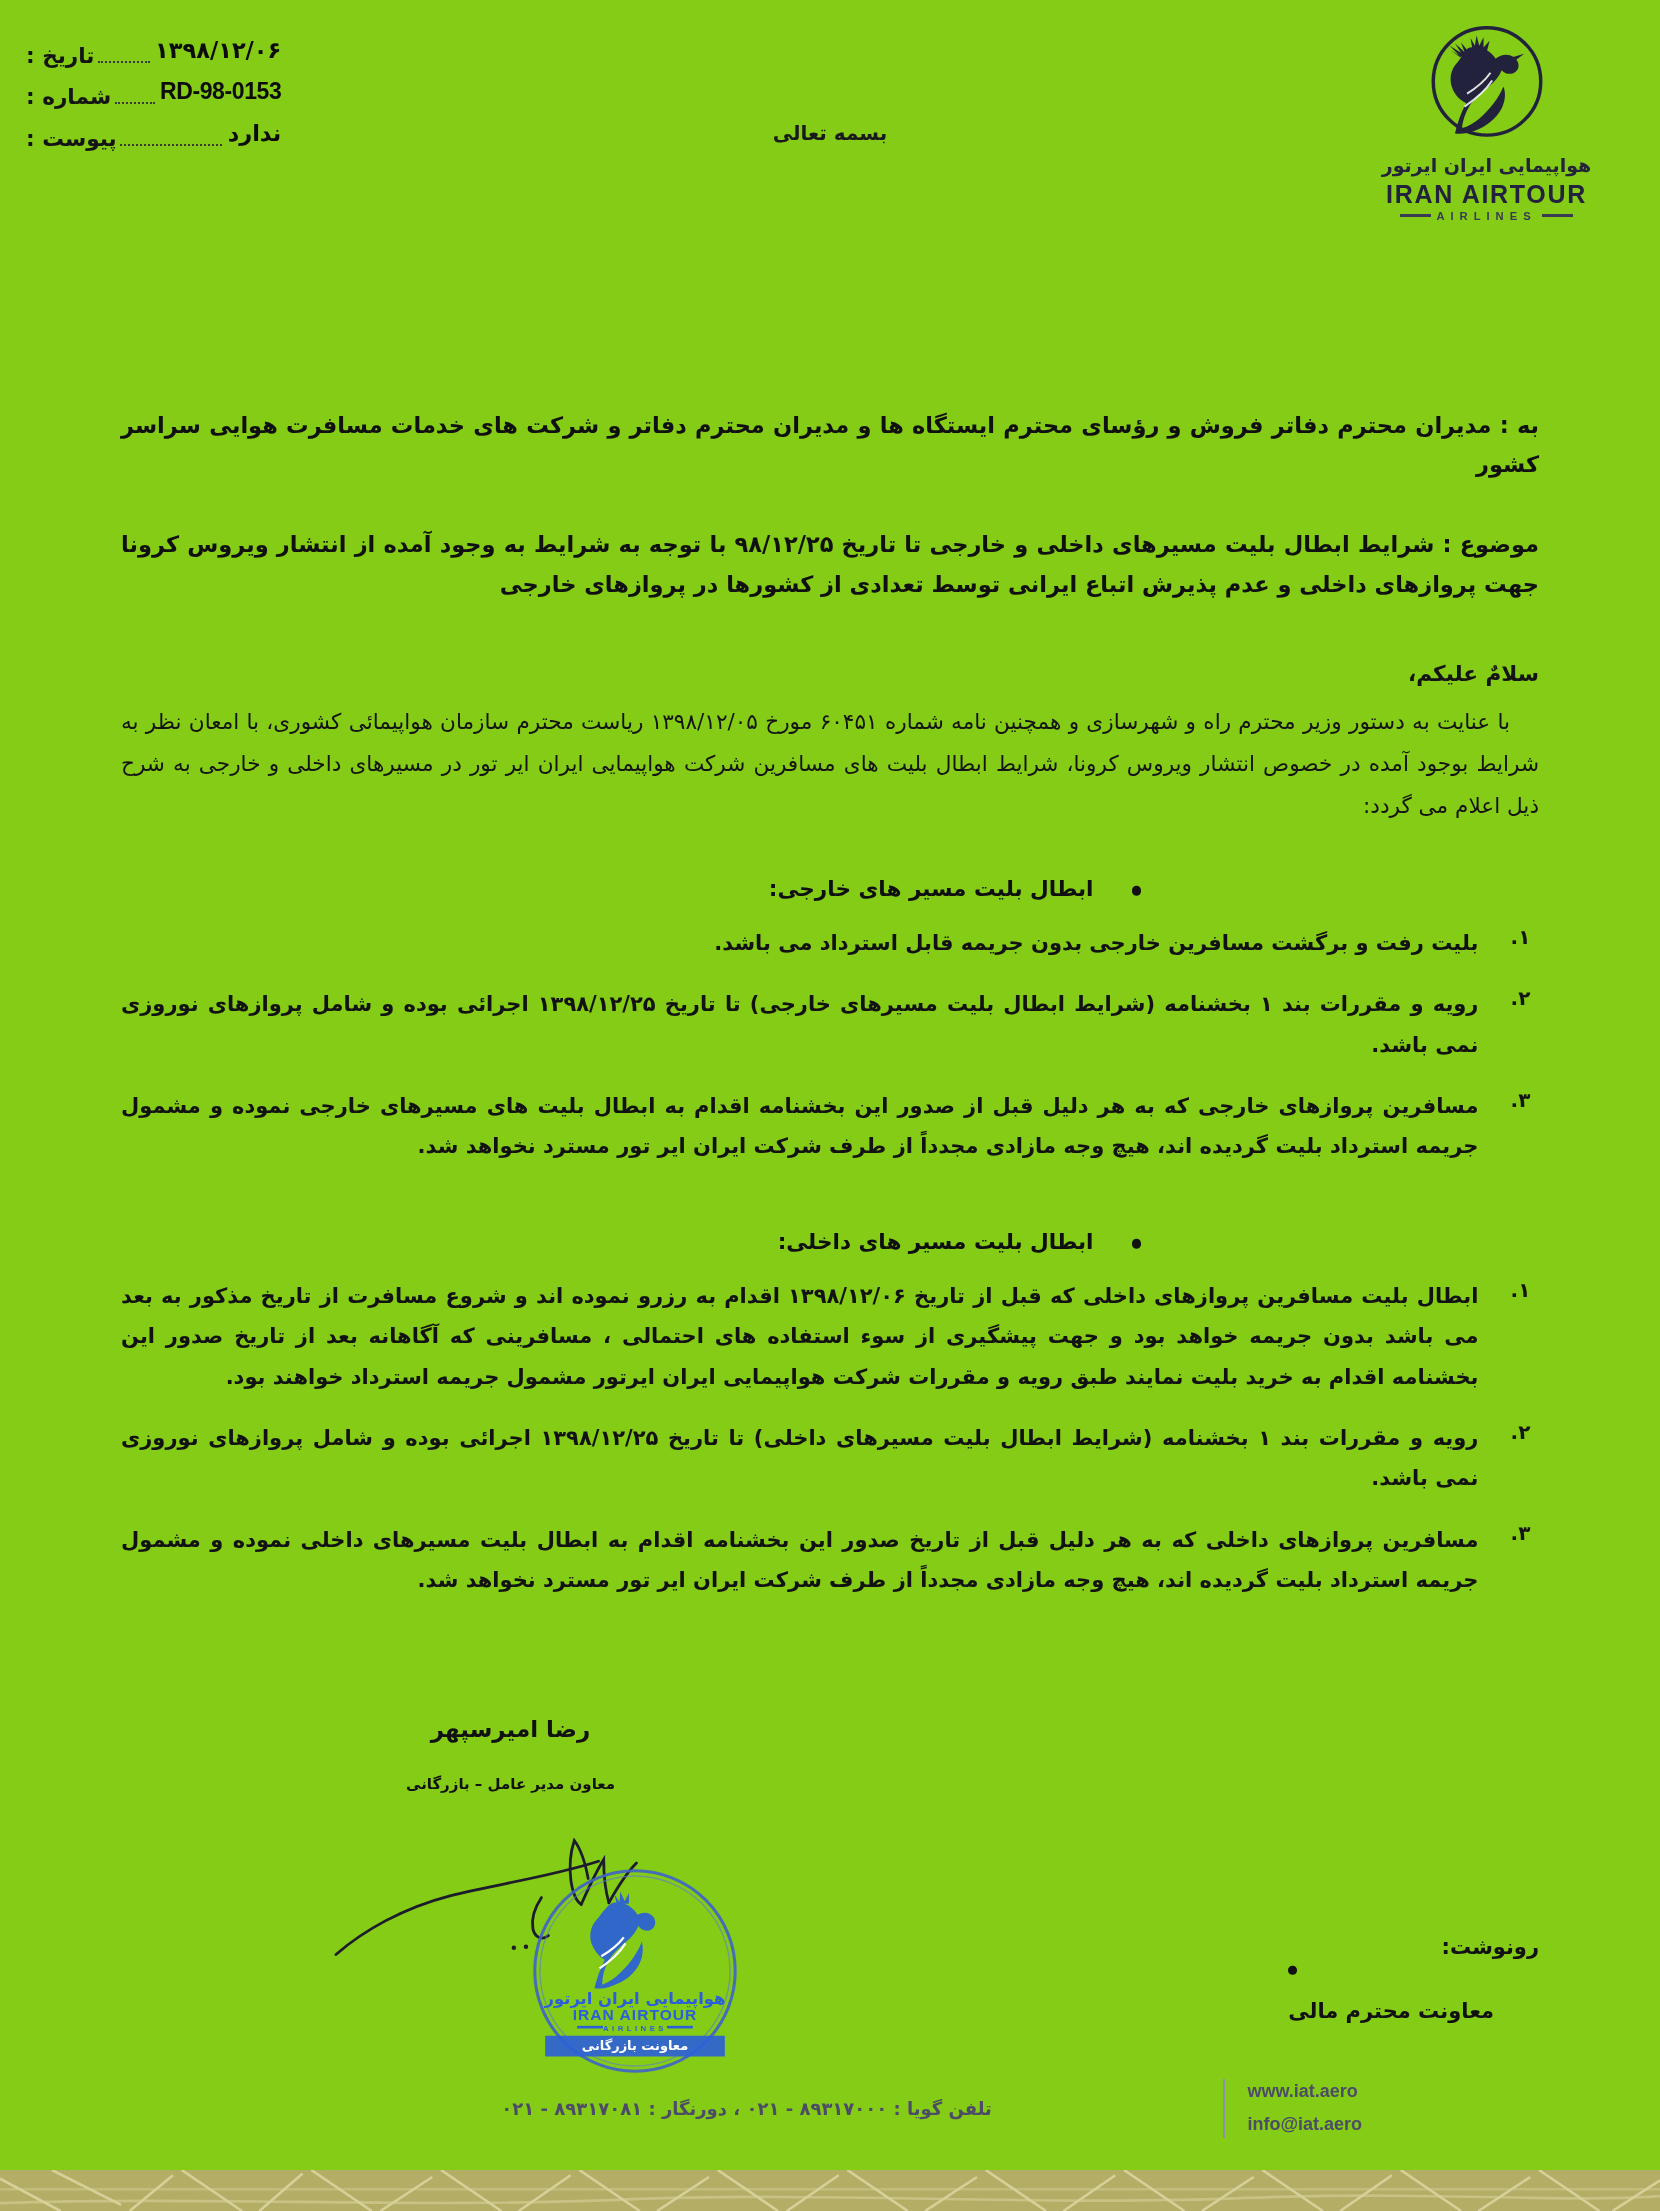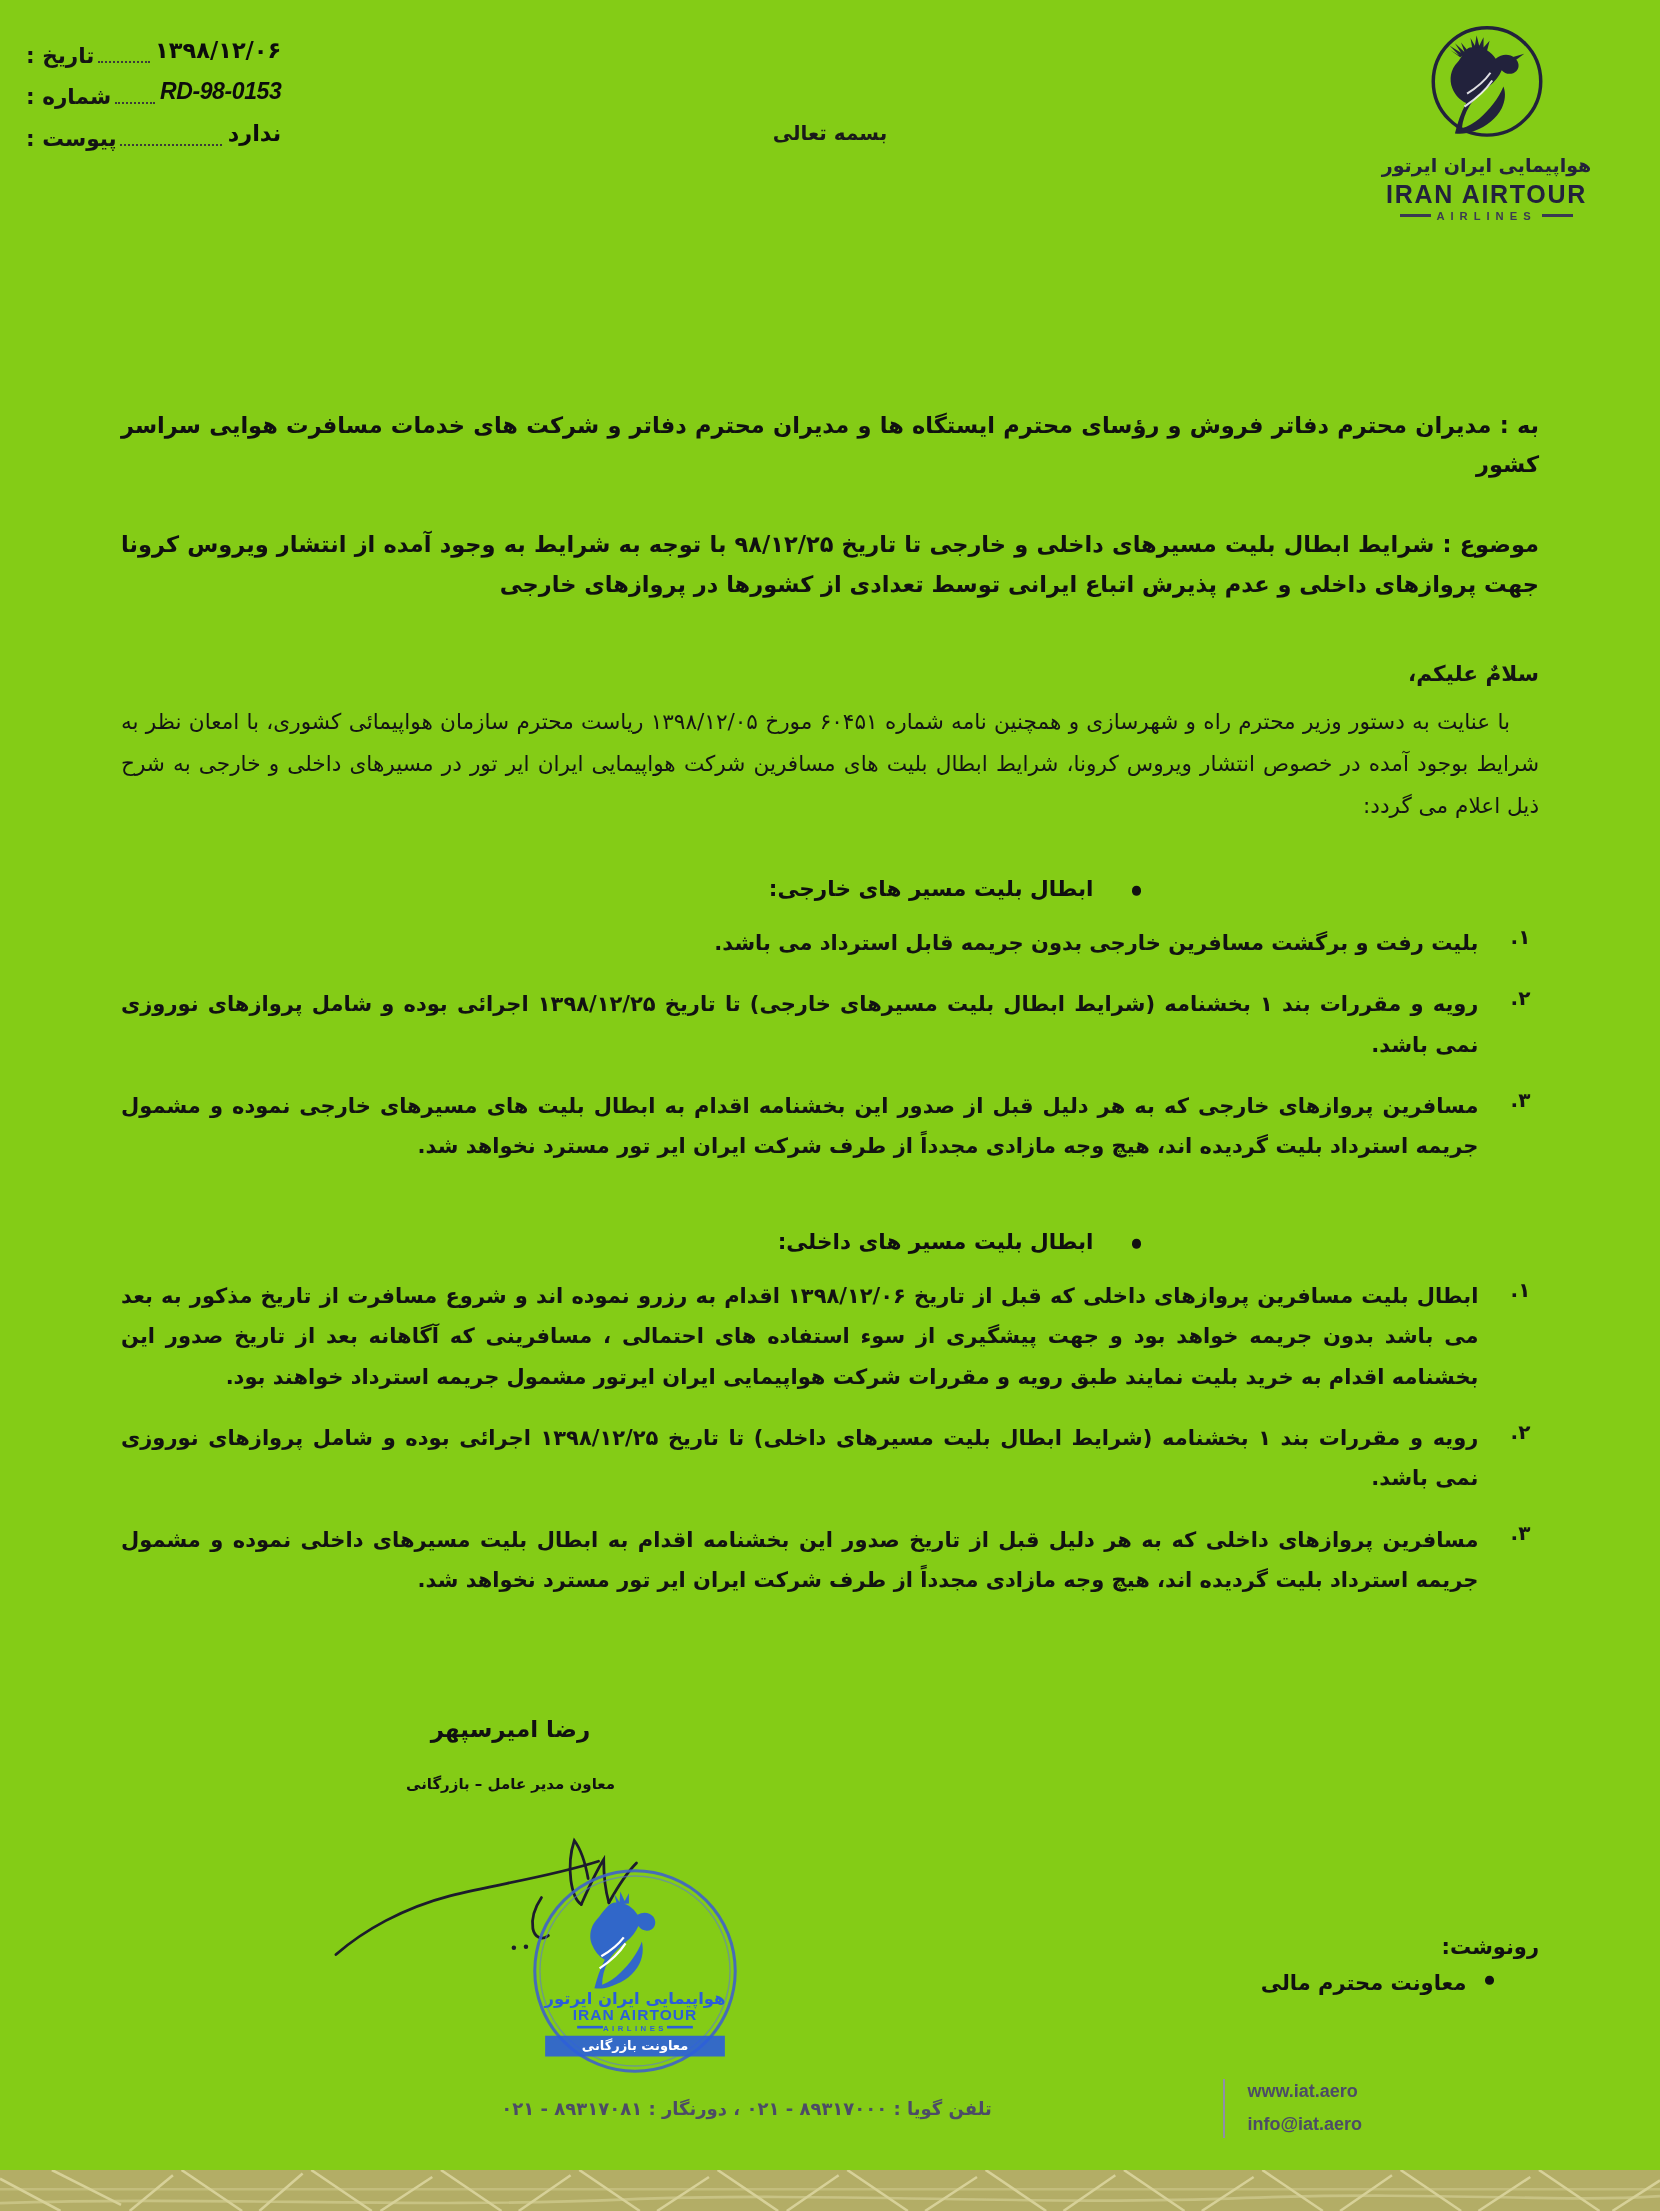--- a/index.html
+++ b/index.html
@@ -60,21 +60,20 @@
     font-weight: 700;
     color: #0c0c0c;
     padding: 0 1.7px;
     transform: translateY(-5.2px);
     display: inline-block;
   }
   .meta-value.latin {
     font-family: "Liberation Sans", sans-serif;
     font-size: 23px;
     letter-spacing: -0.4px;
-    font-style: italic;
   }
 
   
   .bismillah {
     position: absolute;
     top: 121px;
     left: 0;
     width: 1660px;
     text-align: center;
     font-size: 20px;
@@ -313,21 +312,21 @@
     font-weight: 700;
     color: #111;
   }
   .cc-list {
     margin: 12px 45px 0 0;
     padding: 0;
     list-style: none;
   }
   .cc-list li {
     display: flex;
-    flex-direction: row;
+    flex-direction: column;
     align-items: baseline;
     gap: 19px;
     font-size: 21px;
     font-weight: 700;
     color: #111;
   }
   .cc-dot {
     width: 8.6px;
     height: 8.6px;
     border-radius: 50%;

